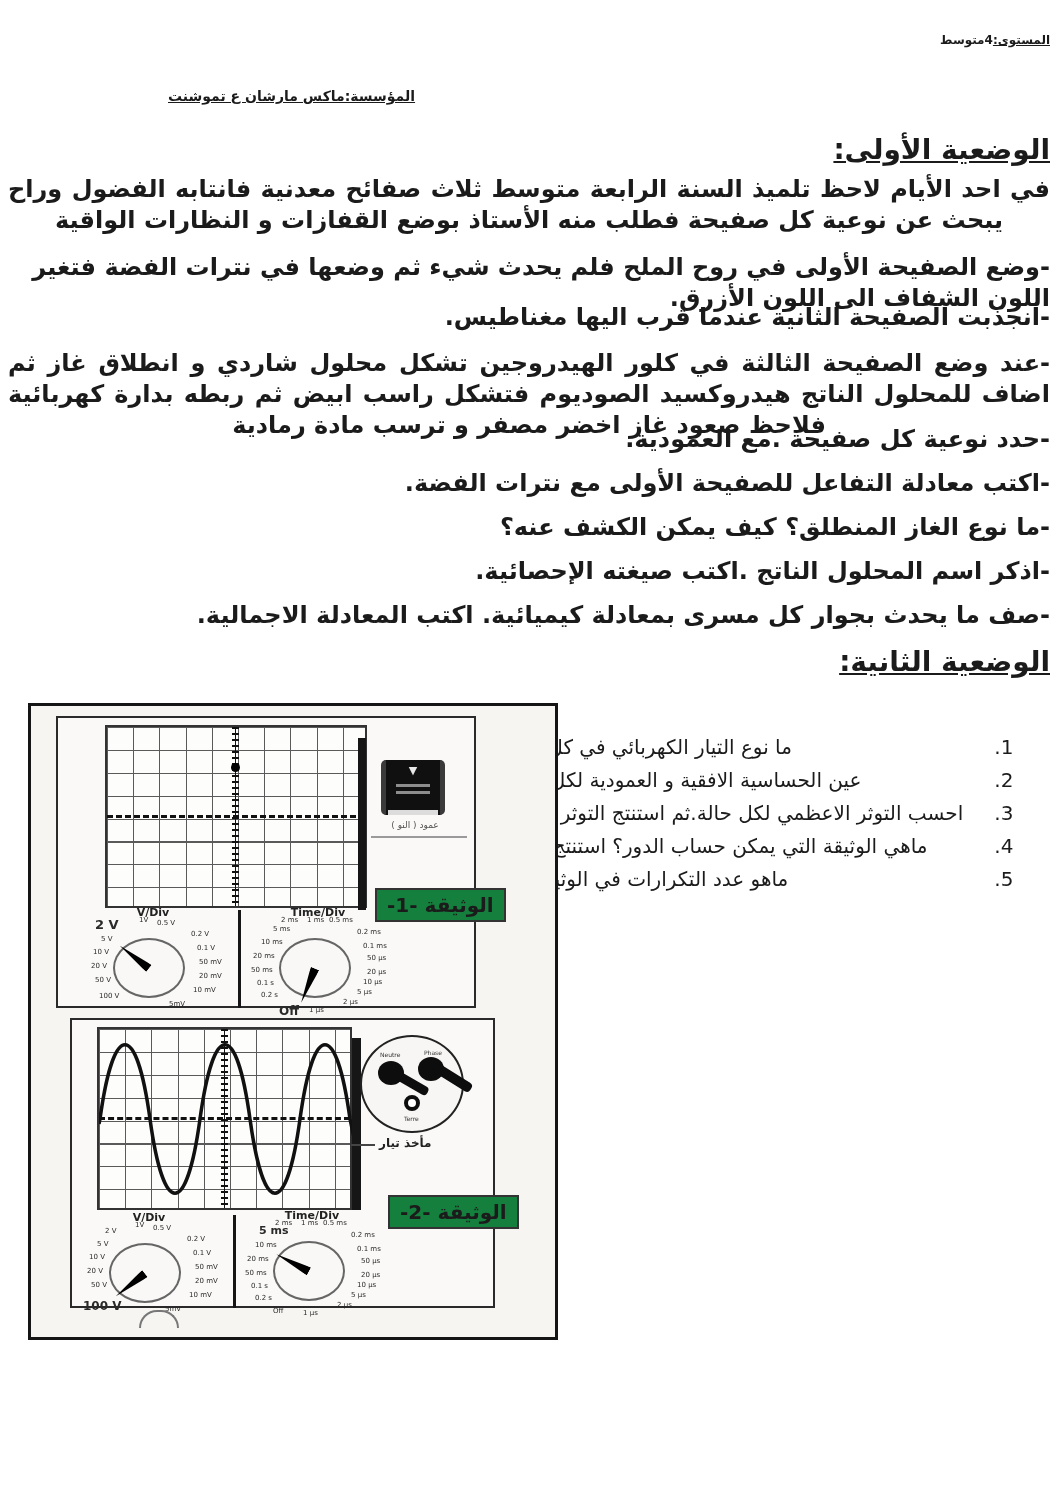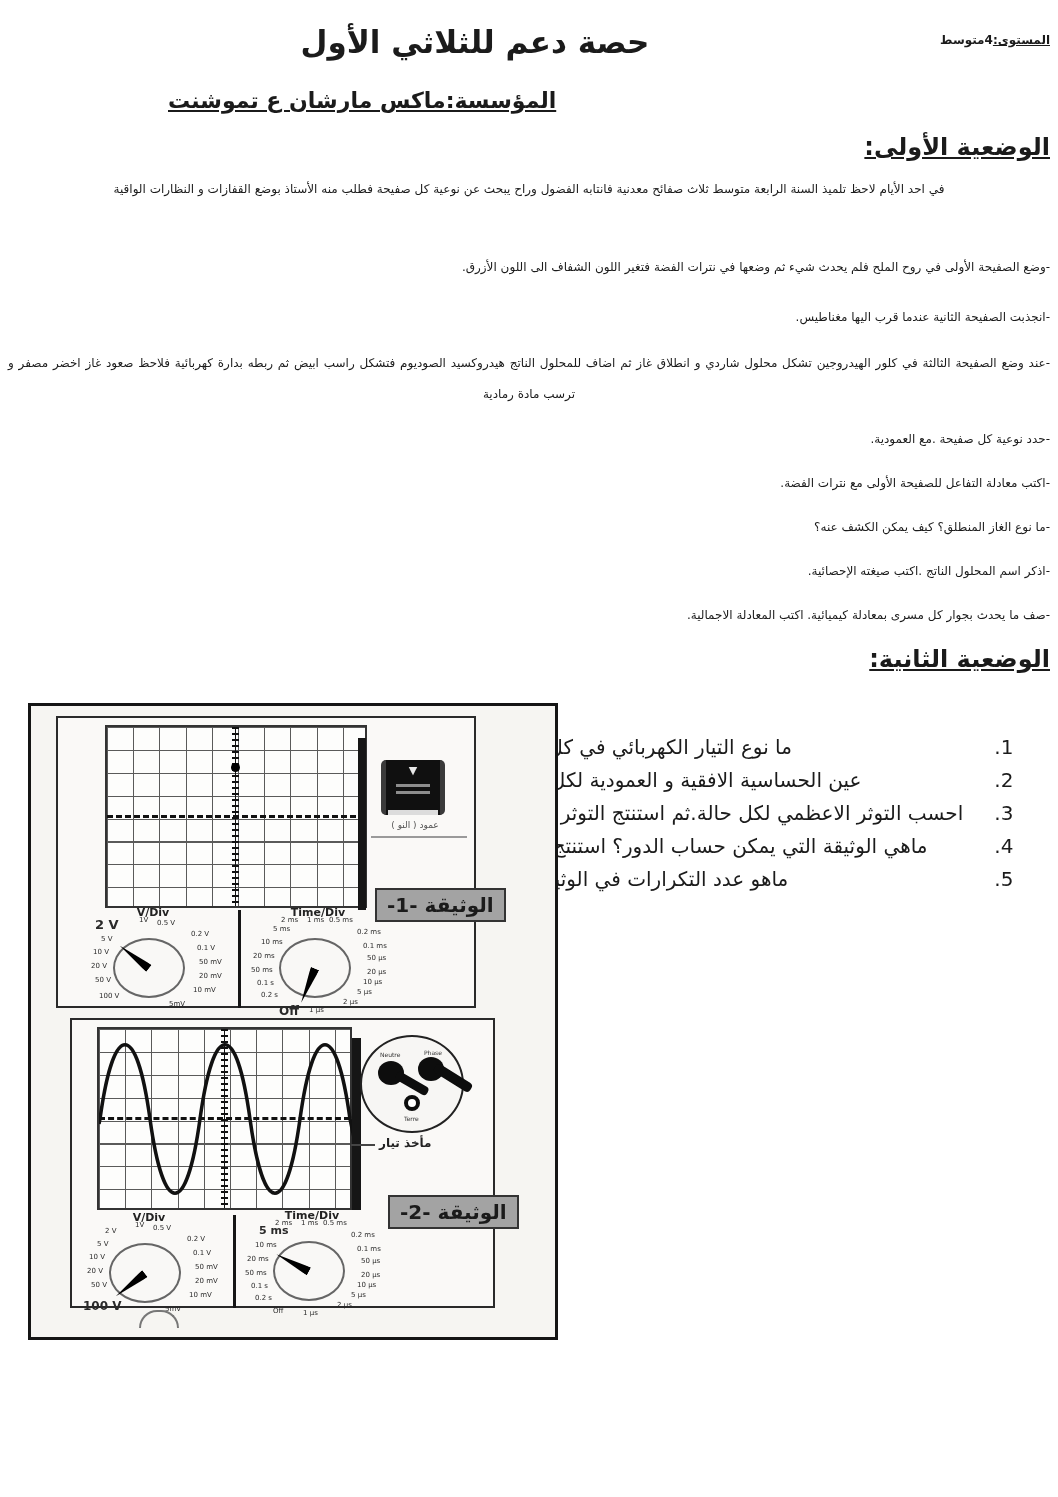--- a/index.html
+++ b/index.html
@@ -6,43 +6,43 @@
   .page{
     position:relative;width:1058px;height:1497px;margin:0 auto;
     background:#ffffff;color:#1b1b1b;overflow:hidden;
     font-family:"DejaVu Sans",sans-serif;direction:rtl;
   }
   .abs{position:absolute;}
   .uhead{font-weight:bold;text-decoration:underline;}
   .h-level{top:33px;right:8px;font-size:12px;font-weight:bold;}
   .h-level .val{text-decoration:none;font-weight:bold;}
   .h-title{top:24px;left:0;width:950px;text-align:center;font-size:31px;font-weight:bold;}
-  .h-inst{top:88px;left:168px;font-size:22px;}
-  .s-head{font-size:24px;}
-  .para{right:8px;left:8px;font-size:12px;line-height:31px;}
+  .h-inst{top:88px;left:168px;font-size:14px;}
+  .s-head{font-size:28px;}
+  .para{right:8px;left:8px;font-size:24px;line-height:31px;font-weight:bold;}
   .just{text-align:justify;text-align-last:center;}
   .rline{text-align:right;}
   .qlist{top:732px;right:40px;width:492px;font-size:20px;line-height:30px;
          margin:0;padding:0 30px 0 0;}
   .qlist li{margin-bottom:3px;text-align:left;}
   
   .figure{top:703px;left:28px;width:530px;height:637px;background:#f6f5f2;
           border:3px solid #151515;direction:ltr;box-sizing:border-box;}
   .panel{position:absolute;border:2px solid #2a2a2a;background:#faf9f7;box-sizing:border-box;}
   .screen{position:absolute;background:#fdfdfc;border:2px solid #333;box-sizing:border-box;
     background-image:
       repeating-linear-gradient(to right,#5a5a5a 0 1px,transparent 1px 26.2px),
       repeating-linear-gradient(to bottom,#5a5a5a 0 1px,transparent 1px 22.9px);}
   .vaxis-line{position:absolute;top:0;bottom:0;left:calc(50% - 1px);width:1px;background:#111;}
   .vaxis-ticks{position:absolute;top:0;bottom:0;left:calc(50% - 4px);width:7px;
       background:repeating-linear-gradient(to bottom,#111 0 2px,transparent 2px 6px);}
   .trace-dashed{position:absolute;left:0;right:0;height:0;border-top:3px dashed #111;}
   .dot{position:absolute;width:9px;height:9px;background:#000;border-radius:50%;}
   .blackbar{position:absolute;background:#161616;}
-  .doc-label{position:absolute;border:2px solid #333;background:#a3a3a3;font-weight:bold;
+  .doc-label{position:absolute;border:2px solid #333;background:#15803d;font-weight:bold;
       font-size:20px;padding:3px 10px;white-space:nowrap;direction:rtl;}
   .divider{position:absolute;width:3px;background:#161616;}
   
   .battery{position:absolute;background:#101010;border-radius:5px;border-left:5px solid #3a3a3a;
       border-right:5px solid #3a3a3a;box-sizing:border-box;}
   .battery .tri{position:absolute;top:4px;left:0;right:0;text-align:center;color:#e8e8e8;font-size:11px;}
   .battery .ln{position:absolute;left:10px;right:10px;height:3px;background:#8d8d8d;}
   .battery .base{position:absolute;bottom:0;left:2px;right:2px;height:5px;background:#dcdcdc;}
   .src-caption{position:absolute;font-size:9px;color:#555;direction:rtl;white-space:nowrap;}
   .thin-rule{position:absolute;height:2px;background:#9a9a9a;}
@@ -89,21 +89,20 @@
       border-bottom:none;border-radius:18px 18px 0 0;background:transparent;}
 </style>
 </head>
 <body>
 
 <div class="page">
 
   <div class="abs h-level">
     <span class="uhead">المستوى:</span><span class="val">4متوسط</span>
   </div>
-  <div class="abs h-title">حصة دعم للثلاثي الأول</div>
   <div class="abs h-inst uhead">المؤسسة:ماكس مارشان ع تموشنت</div>
 
   <div class="abs s-head uhead" style="top:133px;right:8px;">الوضعية الأولى:</div>
   <div class="abs para just" style="top:174px;">في احد الأيام لاحظ تلميذ السنة الرابعة متوسط ثلاث صفائح معدنية فانتابه الفضول وراح يبحث عن نوعية كل صفيحة فطلب منه الأستاذ بوضع القفازات و النظارات الواقية</div>
   <div class="abs para rline" style="top:252px;">-وضع الصفيحة الأولى في روح الملح فلم يحدث شيء ثم وضعها في نترات الفضة فتغير اللون الشفاف الى اللون الأزرق.</div>
   <div class="abs para rline" style="top:302px;">-انجذبت الصفيحة الثانية عندما قرب اليها مغناطيس.</div>
   <div class="abs para just" style="top:348px;">-عند وضع الصفيحة الثالثة في كلور الهيدروجين تشكل محلول شاردي و انطلاق غاز ثم اضاف للمحلول الناتج هيدروكسيد الصوديوم فتشكل راسب ابيض ثم ربطه بدارة كهربائية فلاحظ صعود غاز اخضر مصفر و ترسب مادة رمادية</div>
   <div class="abs para rline" style="top:424px;">-حدد نوعية كل صفيحة .مع العمودية.</div>
   <div class="abs para rline" style="top:468px;">-اكتب معادلة التفاعل للصفيحة الأولى مع نترات الفضة.</div>
   <div class="abs para rline" style="top:512px;">-ما نوع الغاز المنطلق؟ كيف يمكن الكشف عنه؟</div>

